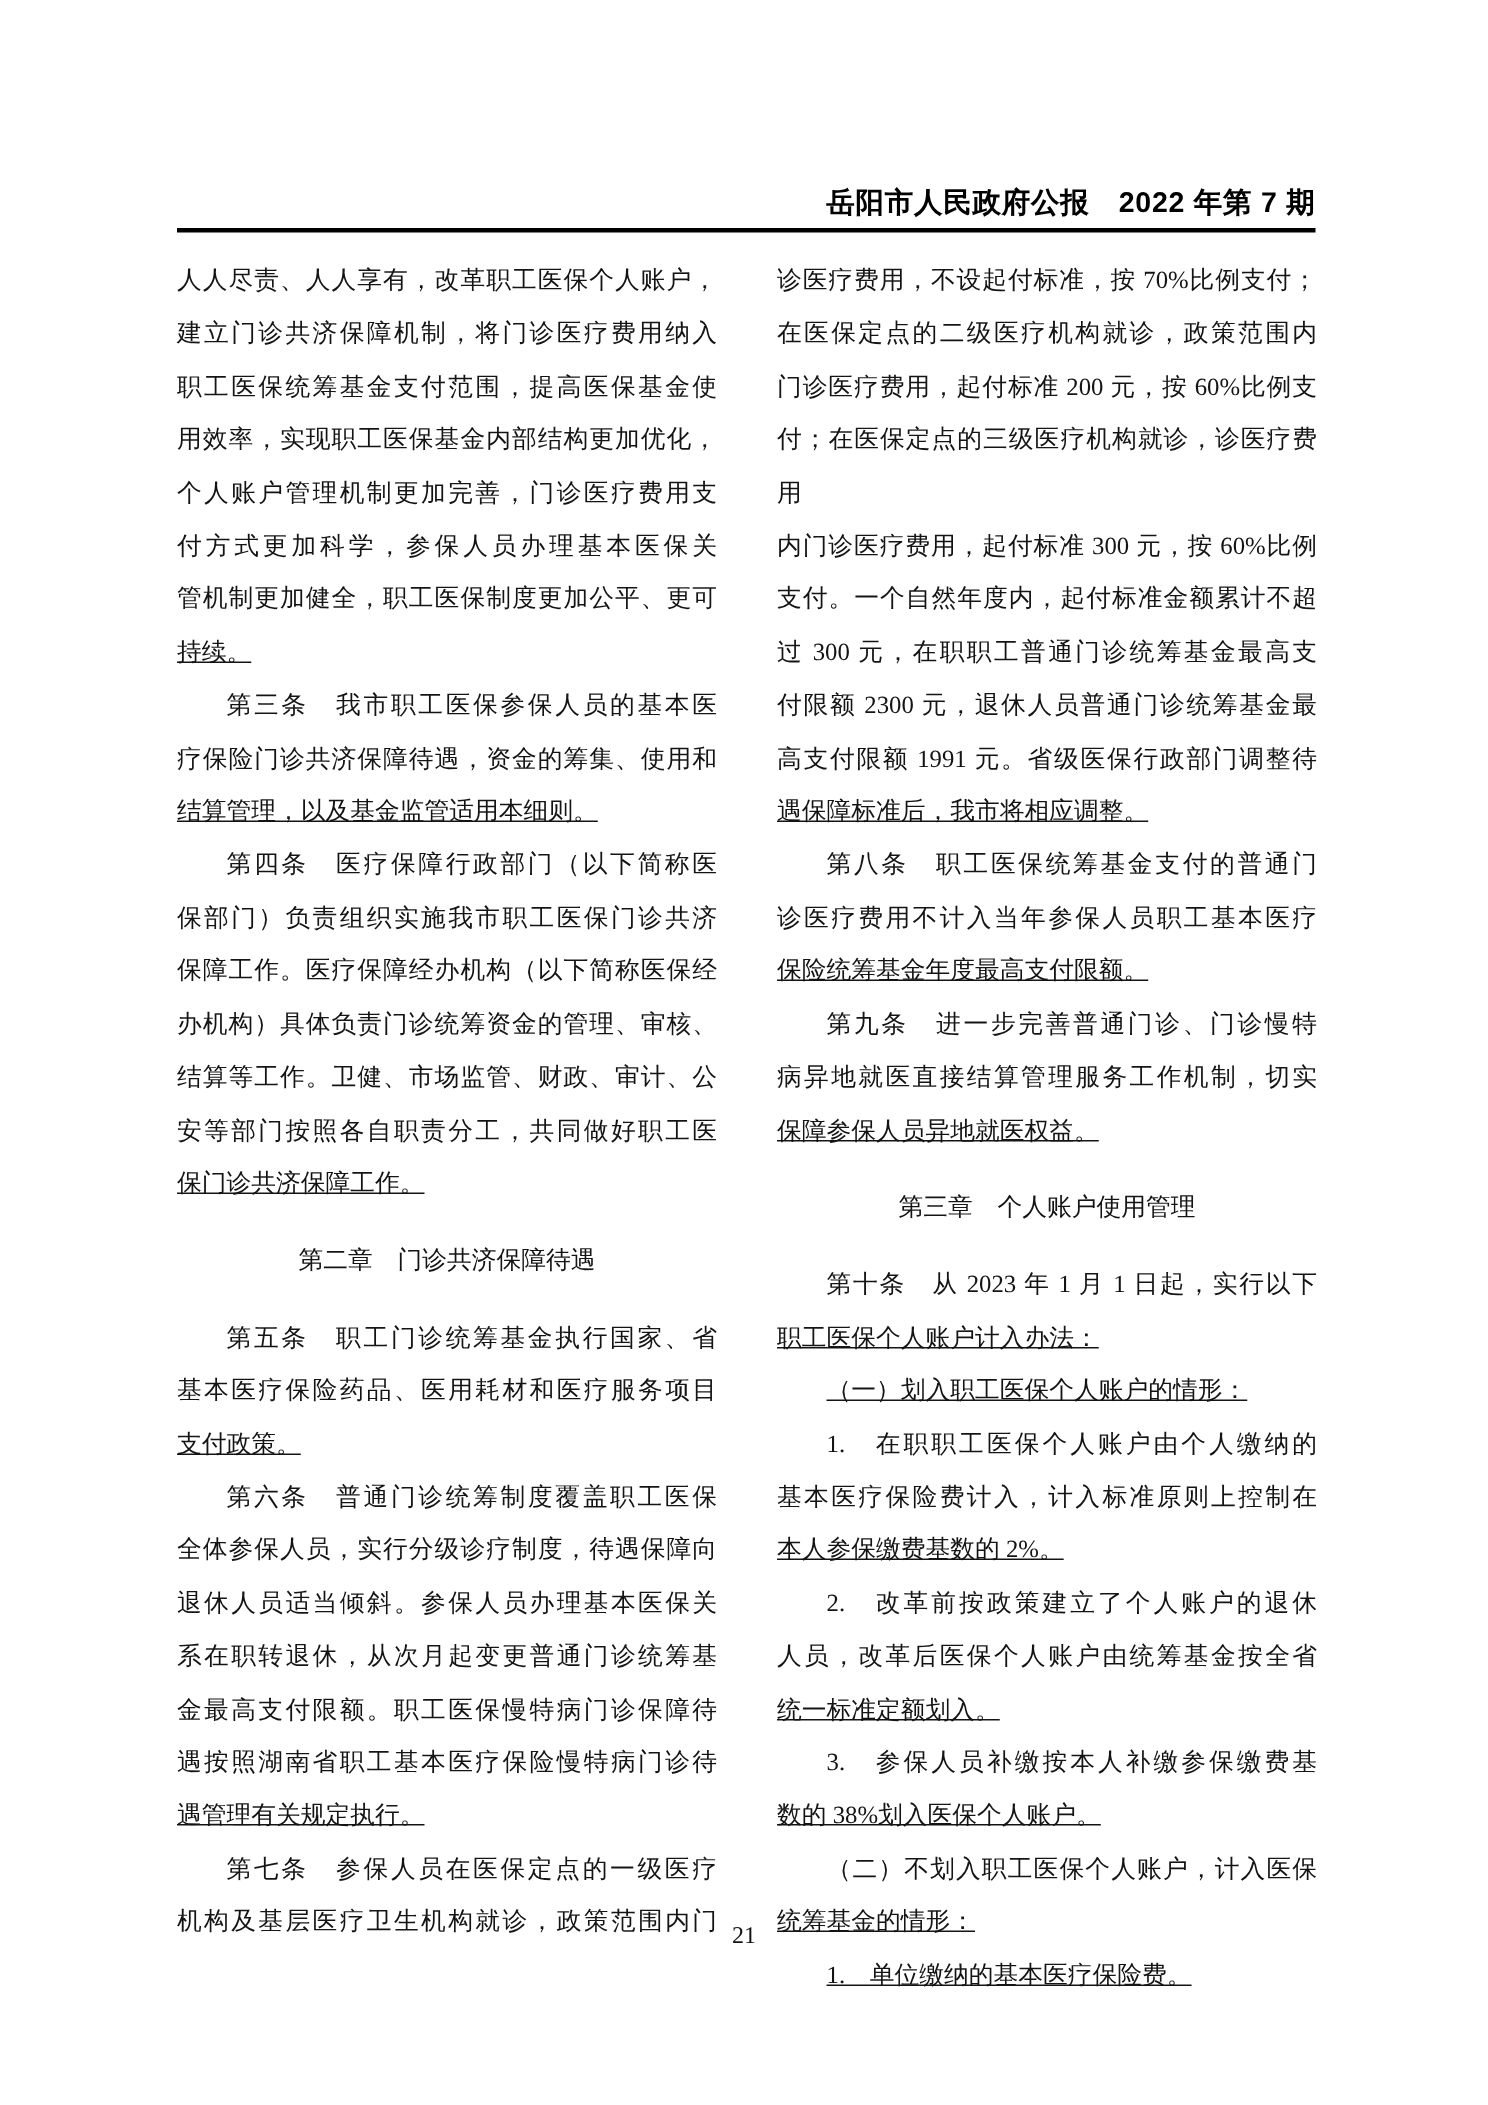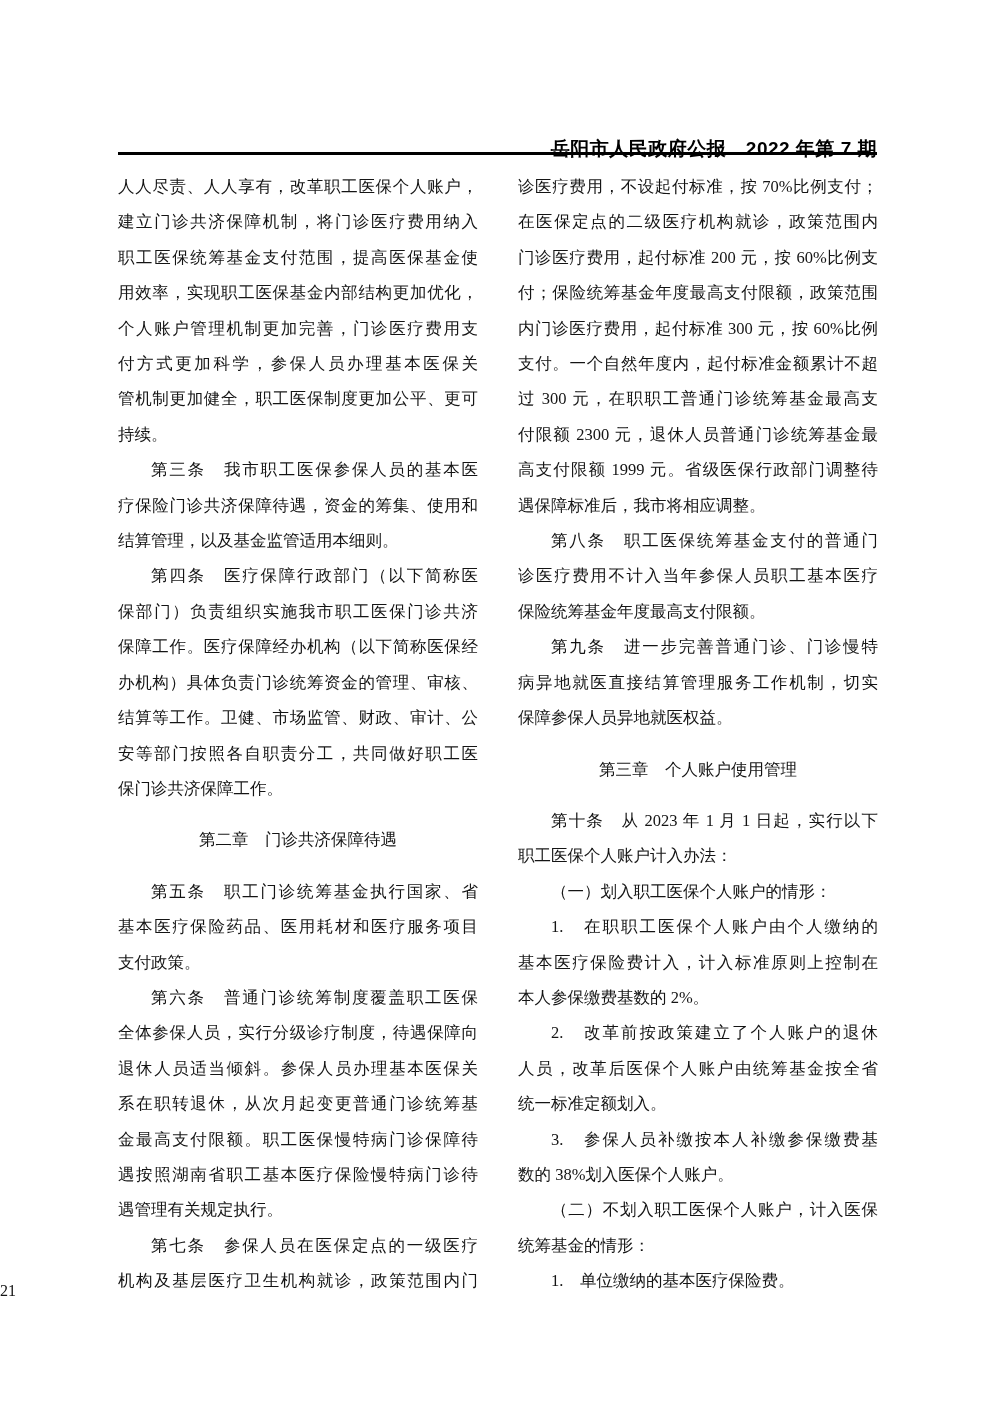--- a/index.html
+++ b/index.html
@@ -11,21 +11,21 @@
     position: relative;
     width: 992px;
     height: 1403px;
     background: #ffffff;
     font-family: "Liberation Serif", "DejaVu Serif", serif;
     color: #141414;
     overflow: hidden;
   }
   .header-title {
     position: absolute;
-    top: 136px;
+    top: 122px;
     right: 115px;
     font-family: "Liberation Sans", "DejaVu Sans", sans-serif;
     font-weight: bold;
     font-size: 19px;
     letter-spacing: 0.5px;
     white-space: nowrap;
     color: #000000;
   }
   .header-rule {
     position: absolute;
@@ -45,35 +45,37 @@
   .col-left  { left: 118px; }
   .col-right { left: 518px; }
   .line {
     text-align: justify;
     text-align-last: justify;
     -moz-text-align-last: justify;
   }
   .line.endline {
     text-align: center;
     text-align-last: left;
+    text-decoration: underline;
     -moz-text-align-last: left;
   }
   .line.first {
     text-indent: 2em;
   }
   .chapter-heading {
     text-align: right;
     text-align-last: center;
     margin: 16px 0 16px 0;
   }
   .page-number {
     position: absolute;
     top: 1282px;
     left: 0;
     width: 992px;
+    text-align: center;
     font-size: 16px;
     color: #141414;
   }
 </style>
 </head>
 <body>
 
 <div class="page">
   <div class="header-title">岳阳市人民政府公报　2022 年第 7 期</div>
   <div class="header-rule"></div>
@@ -122,26 +124,26 @@
         <div class="line first">第七条　参保人员在医保定点的一级医疗</div>
         <div class="line">机构及基层医疗卫生机构就诊，政策范围内门</div>
       </div>
     </div>
 
   <div class="col col-right" id="col-right">
       <div>
         <div class="line">诊医疗费用，不设起付标准，按 70%比例支付；</div>
         <div class="line">在医保定点的二级医疗机构就诊，政策范围内</div>
         <div class="line">门诊医疗费用，起付标准 200 元，按 60%比例支</div>
-        <div class="line">付；保险统筹基金年度最高支付限额，政策范围</div>
+        <div class="line">付；在医保定点的三级医疗机构就诊，诊医疗费用</div>
         <div class="line">内门诊医疗费用，起付标准 300 元，按 60%比例</div>
         <div class="line">支付。一个自然年度内，起付标准金额累计不超</div>
         <div class="line">过 300 元，在职职工普通门诊统筹基金最高支</div>
         <div class="line">付限额 2300 元，退休人员普通门诊统筹基金最</div>
-        <div class="line">高支付限额 1999 元。省级医保行政部门调整待</div>
+        <div class="line">高支付限额 1991 元。省级医保行政部门调整待</div>
         <div class="line endline">遇保障标准后，我市将相应调整。</div>
       </div>
       <div>
         <div class="line first">第八条　职工医保统筹基金支付的普通门</div>
         <div class="line">诊医疗费用不计入当年参保人员职工基本医疗</div>
         <div class="line endline">保险统筹基金年度最高支付限额。</div>
       </div>
       <div>
         <div class="line first">第九条　进一步完善普通门诊、门诊慢特</div>
         <div class="line">病异地就医直接结算管理服务工作机制，切实</div>

